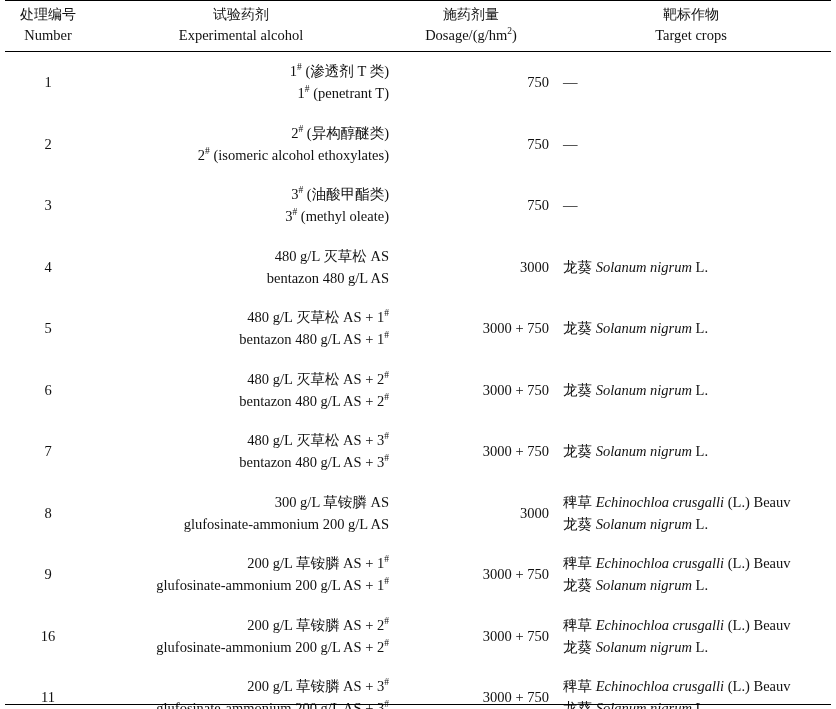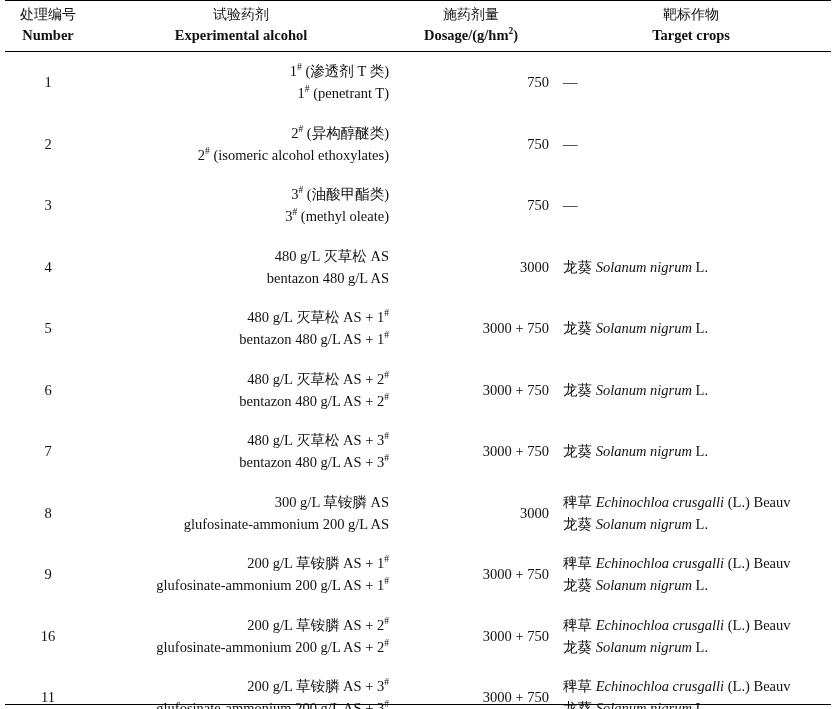--- a/index.html
+++ b/index.html
@@ -42,21 +42,20 @@
     text-align: center;
     line-height: 1.45;
     padding: 4px 2px 5px 2px;
     font-size: 14.5px;
   }
   .head-cn {
     font-size: 14px;
   }
   .head-en {
     font-size: 14.5px;
-    font-weight: bold;
   }
   .head-bottom-border {
     border-bottom: 0.9px solid #000;
   }
   tbody td {
     padding: 0;
     vertical-align: middle;
     font-size: 14.5px;
   }
   .cell {

